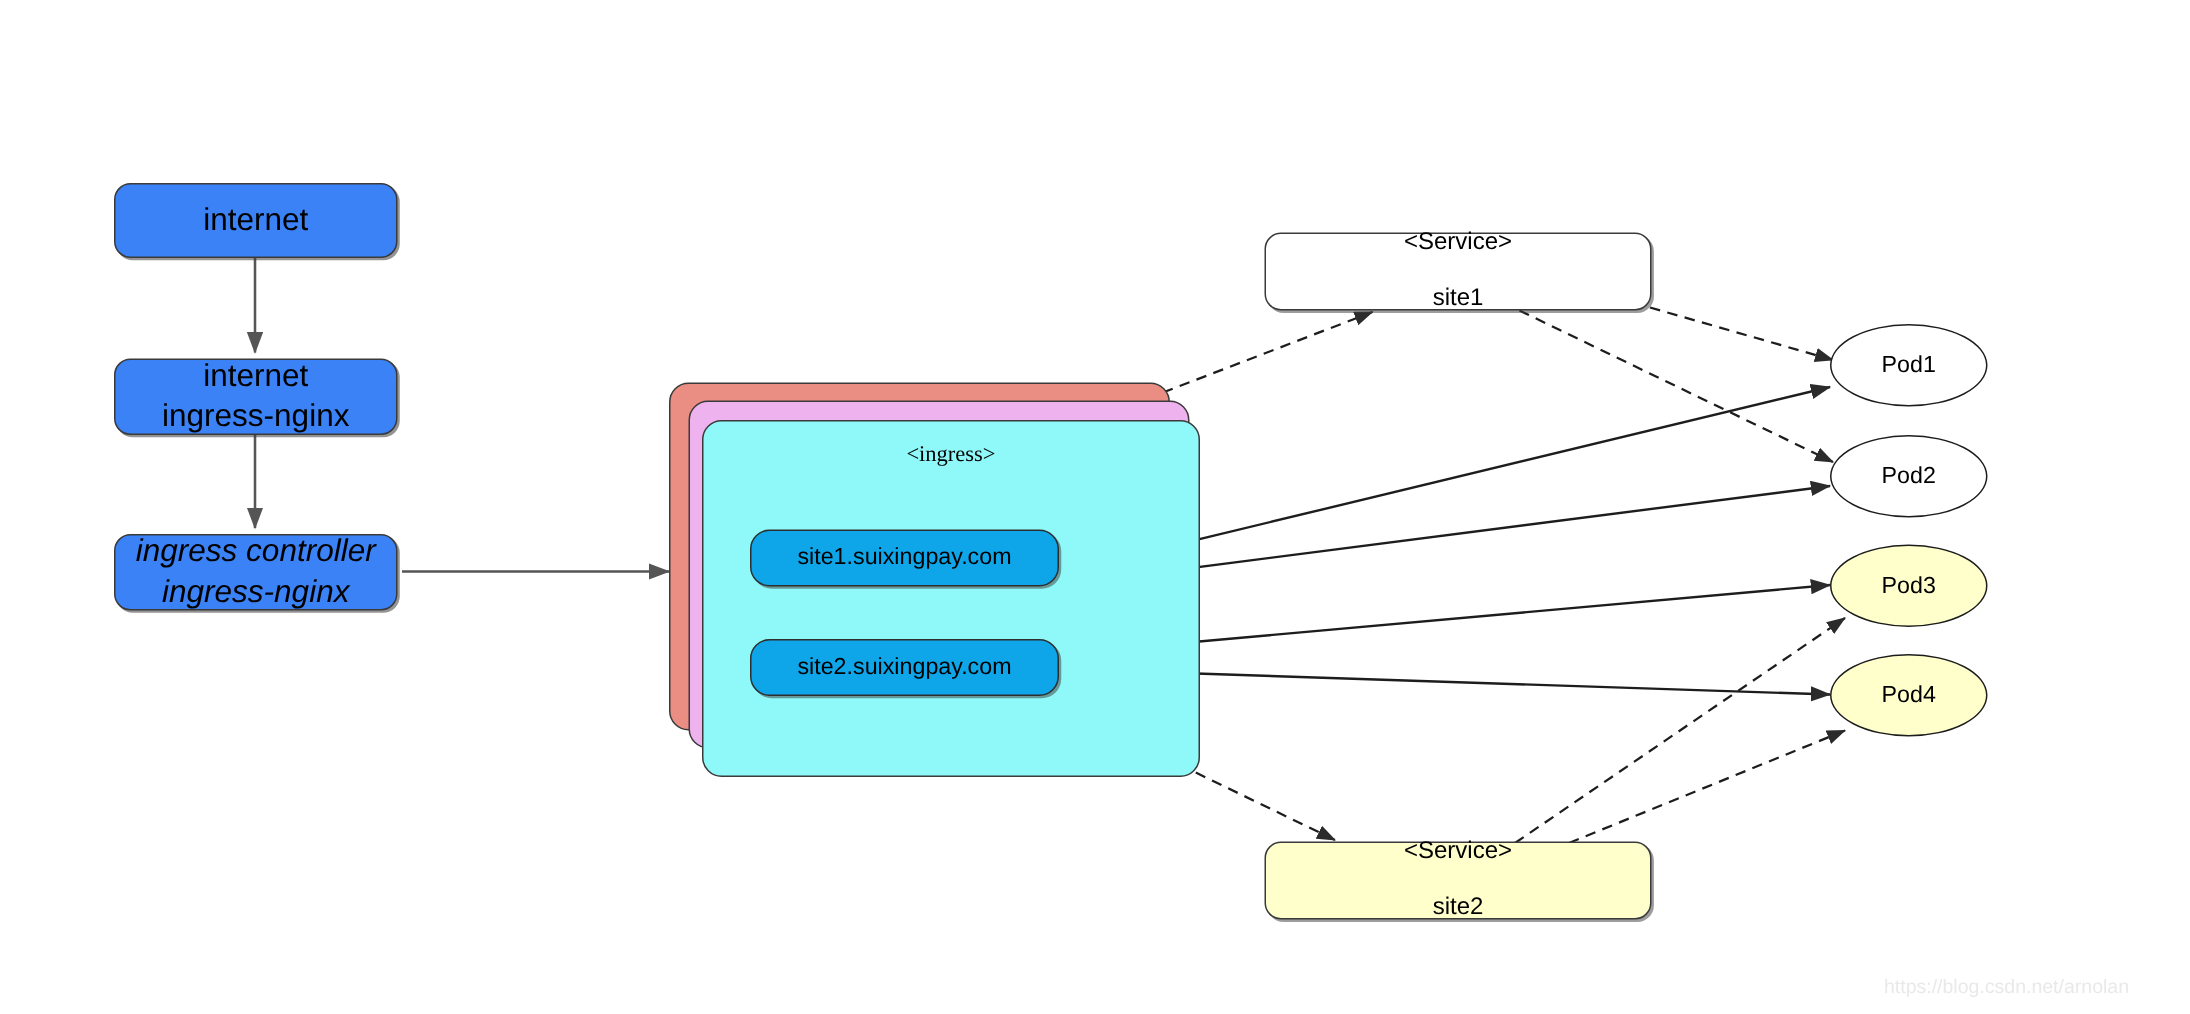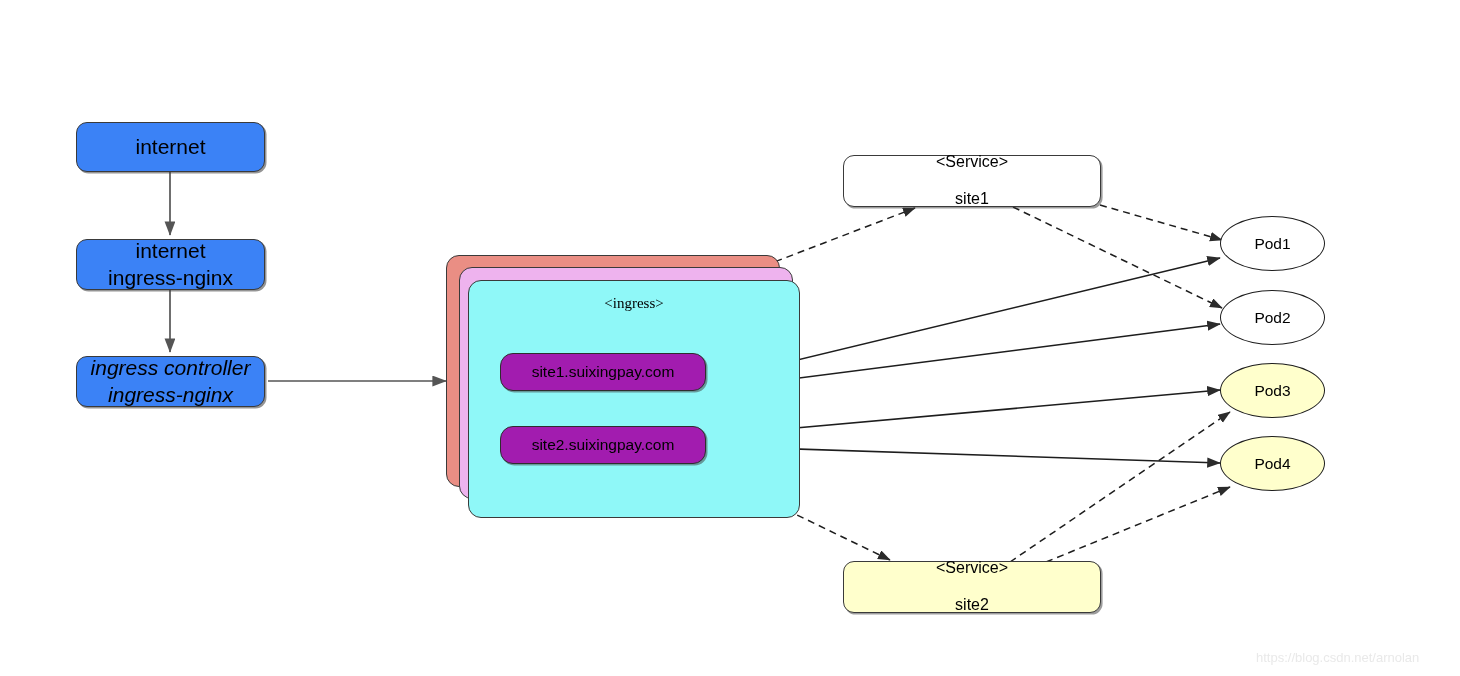--- a/index.html
+++ b/index.html
@@ -12,21 +12,21 @@
         justify-content:center;text-align:center;line-height:1.25;}
 
   .rbox{border:1.6px solid #3a3a3a;border-radius:11px;background:#3b82f6;
         font-size:21px;}
   .rbox.plain{box-shadow:1.5px 1.5px 0 rgba(60,60,60,.55);}
 
   .card{position:absolute;border:1.6px solid #3a3a3a;border-radius:13px;padding-left:32px;}
 
   .pill{position:absolute;box-sizing:border-box;display:flex;align-items:center;
         justify-content:center;border:1.8px solid #2e2e2e;border-radius:13px;
-        background:#a21caf;font-size:15.5px;z-index:6;
+        background:#0ea5e9;font-size:15.5px;z-index:6;
         box-shadow:1.5px 1.5px 0 rgba(60,60,60,.5);}
 
   .ingress-label{position:absolute;z-index:6;font-family:"Liberation Serif",serif;
         font-size:15px;width:100%;text-align:center;}
 
   .ellipse{position:absolute;box-sizing:border-box;display:flex;align-items:center;
         justify-content:center;border:1.8px solid #1d1d1d;border-radius:50%;
         font-size:15.5px;z-index:5;}
 
   .svc{position:absolute;box-sizing:border-box;display:flex;align-items:center;

